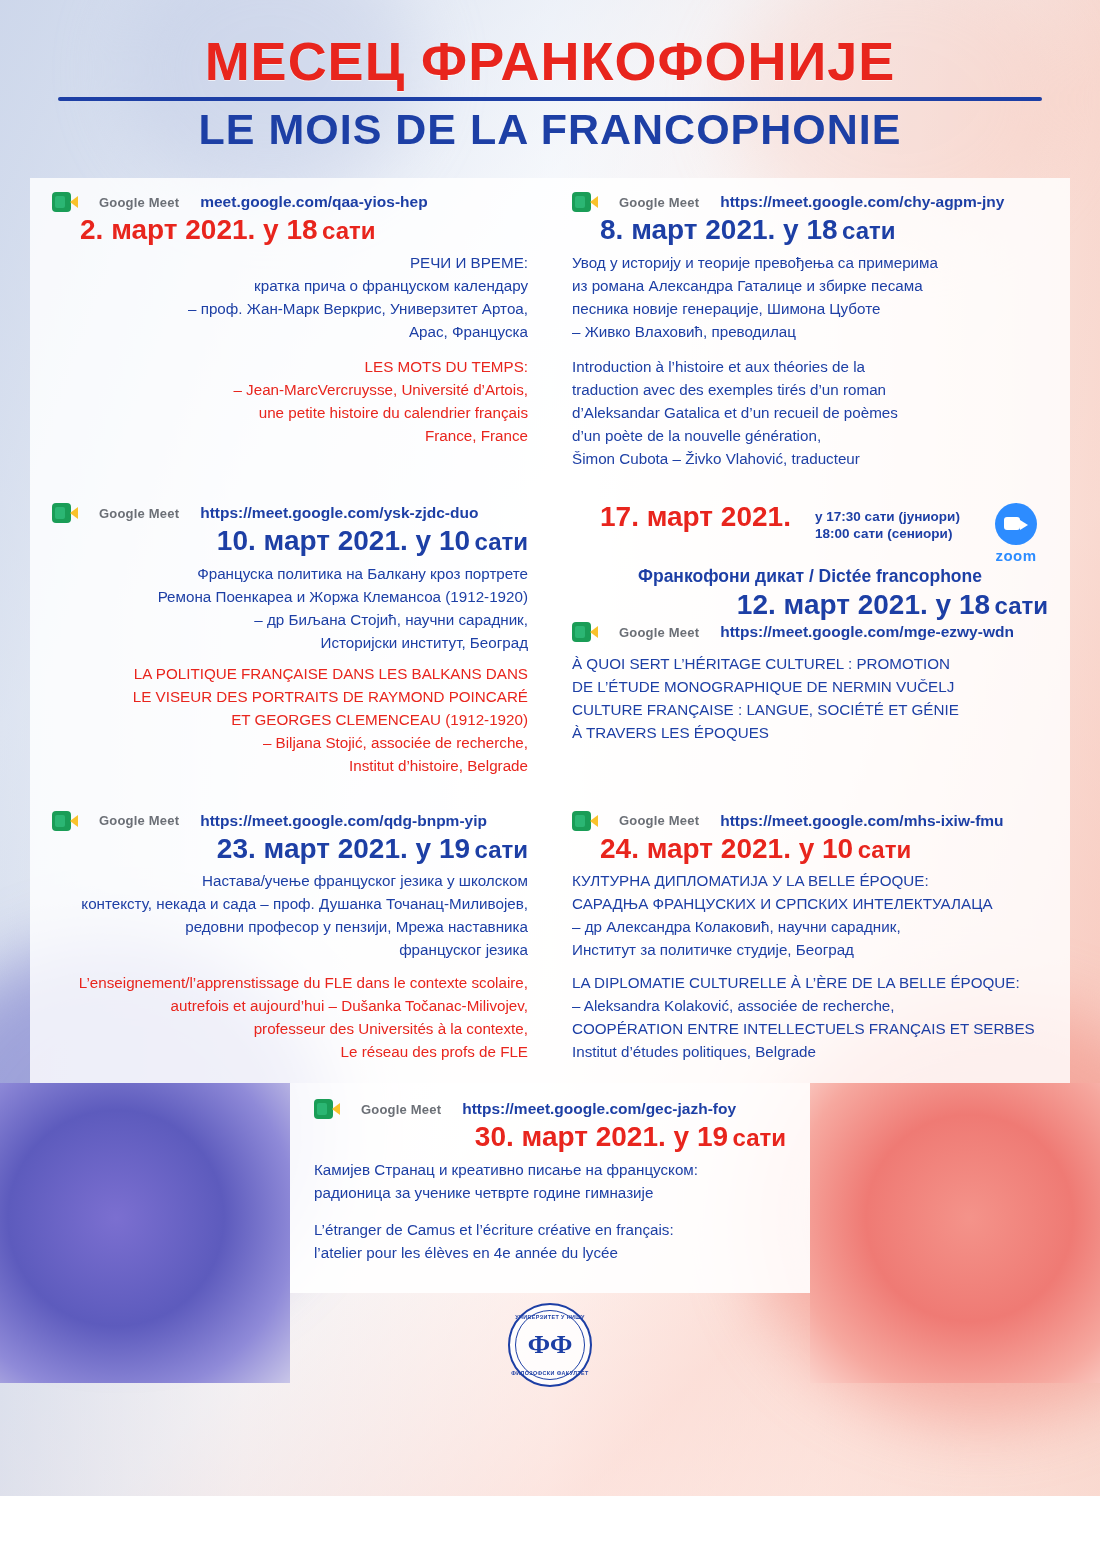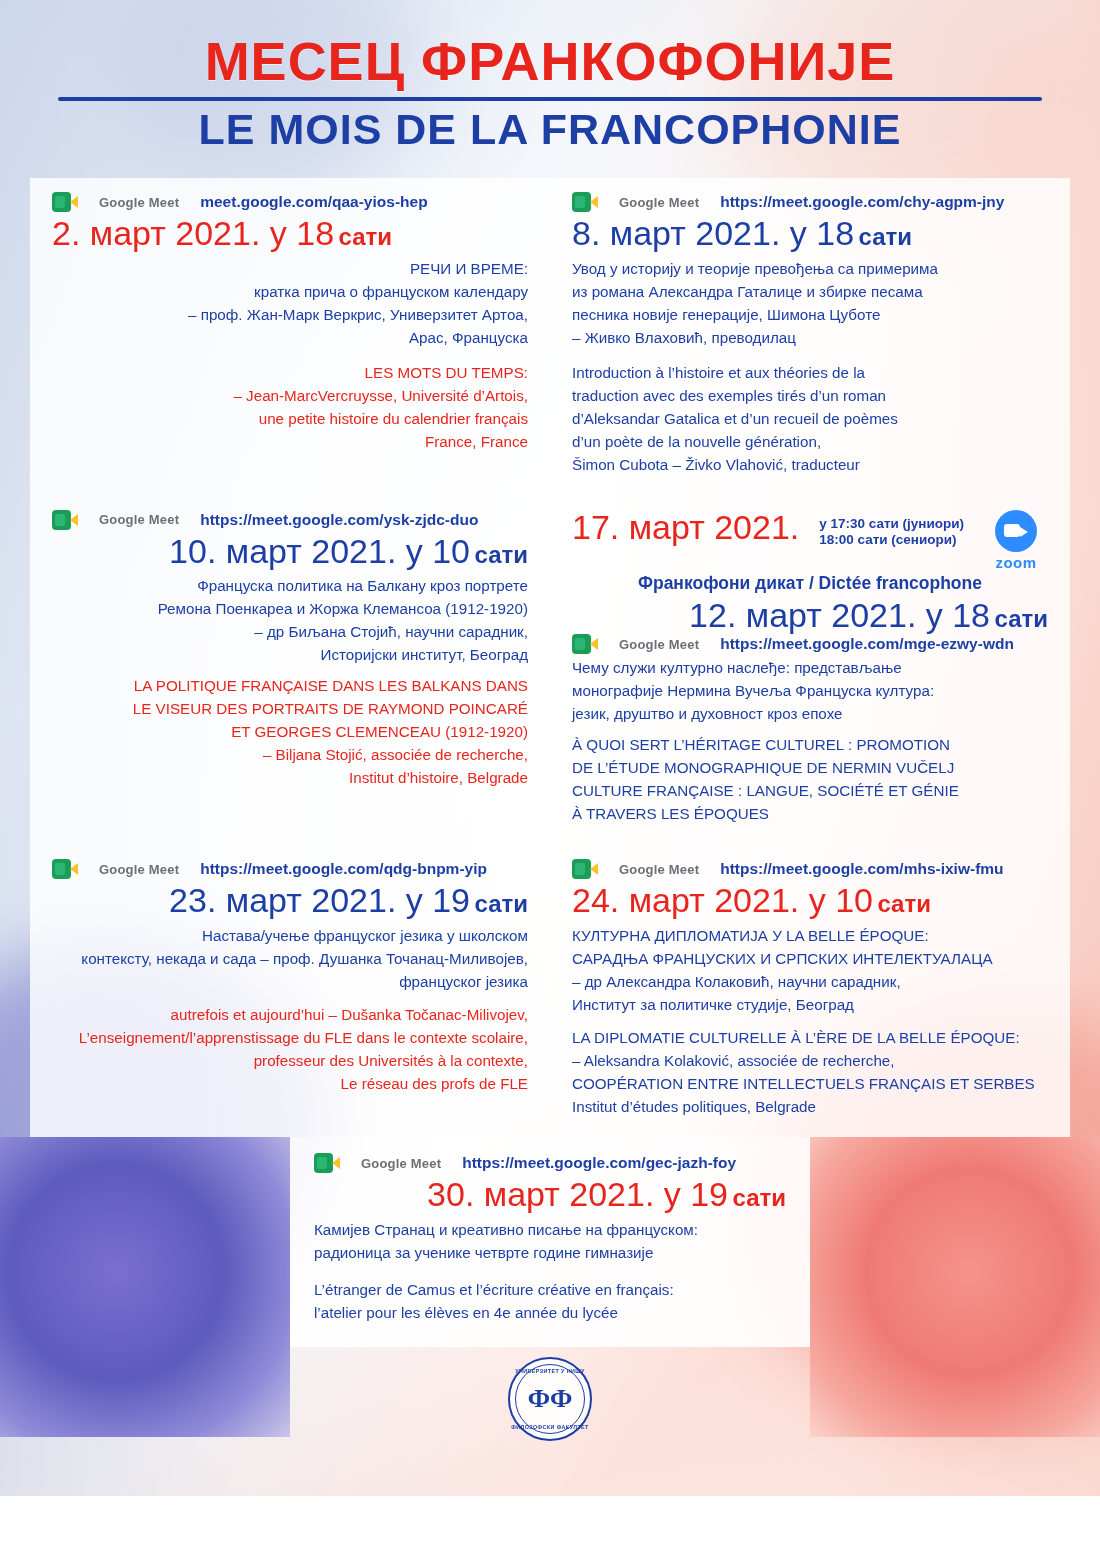--- a/index.html
+++ b/index.html
@@ -79,21 +79,21 @@
     width: 0; height: 0;
     border-top: 6px solid transparent;
     border-bottom: 6px solid transparent;
     border-right: 8px solid #f9c22b;
   }
   .meet-word { color: #6b6f76; font-size: 13px; font-weight: 700; letter-spacing: .2px; }
   .meet-url { color: #1d3fa5; font-size: 15.5px; font-weight: 700; }
 
   .date-line { line-height: 1.02; margin: 2px 0 8px; white-space: nowrap; }
   .date-line.right { text-align: right; }
-  .date-big { font-size: 34px; font-weight: 400; }
+  .date-big { font-size: 28px; font-weight: 700; margin-left: 28px; }
   .date-small { font-size: 24px; font-weight: 700; }
   .red { color: #e8251d; }
   .blue { color: #1d3fa5; }
 
   .body-text { font-size: 15.2px; line-height: 1.38; }
   .body-text.right { text-align: right; }
   .body-text p { margin-bottom: 2px; }
   .para-gap { height: 12px; }
 
   
@@ -283,25 +283,20 @@
         <span class="date-small blue">сати</span>
       </div>
       <div class="meet-line">
         <span class="meet-icon">
           <span class="body"></span>
             <span class="tri"></span>
         </span>
         <span class="meet-word">Google Meet</span>
         <span class="meet-url">https://meet.google.com/mge-ezwy-wdn</span>
       </div>
-      <div class="body-text blue">
-        <p>Чему служи културно наслеђе: представљање</p>
-        <p>монографије Нермина Вучеља Француска култура:</p>
-        <p>језик, друштво и духовност кроз епохе</p>
-      </div>
       <div class="para-gap" style="height:8px"></div>
       <div class="body-text blue">
         <p>À QUOI SERT L’HÉRITAGE CULTUREL : PROMOTION</p>
         <p>DE L’ÉTUDE MONOGRAPHIQUE DE NERMIN VUČELJ</p>
         <p>CULTURE FRANÇAISE : LANGUE, SOCIÉTÉ ET GÉNIE</p>
         <p>À TRAVERS LES ÉPOQUES</p>
       </div>
     </div>
 
     <div class="card">
@@ -313,26 +308,27 @@
         <span class="meet-word">Google Meet</span>
         <span class="meet-url">https://meet.google.com/qdg-bnpm-yip</span>
       </div>
       <div class="date-line right">
         <span class="date-big blue">23. март 2021. у 19</span>
         <span class="date-small blue">сати</span>
       </div>
       <div class="body-text right blue">
         <p>Настава/учење француског језика у школском</p>
         <p>контексту, некада и сада –  проф. Душанка Точанац-Миливојев,</p>
+        <p>редовни професор у пензији, Мрежа наставника</p>
         <p>француског језика</p>
       </div>
       <div class="para-gap" style="height:10px"></div>
       <div class="body-text right red">
+        <p>L’enseignement/l’apprenstissage du FLE dans le contexte scolaire,</p>
         <p>autrefois et aujourd’hui  – Dušanka Točanac-Milivojev,</p>
-        <p>L’enseignement/l’apprenstissage du FLE dans le contexte scolaire,</p>
         <p>professeur des Universités à la contexte,</p>
         <p>Le réseau des profs de FLE</p>
       </div>
     </div>
 
     <div class="card">
       <div class="meet-line">
         <span class="meet-icon">
           <span class="body"></span>
             <span class="tri"></span>

